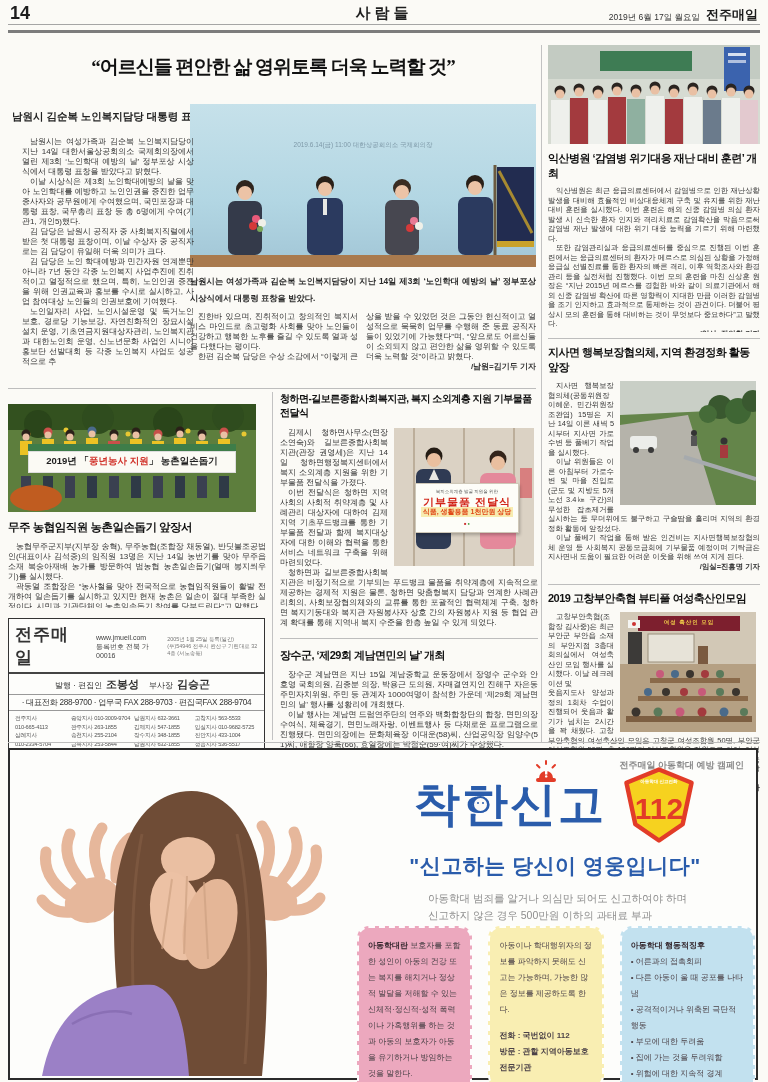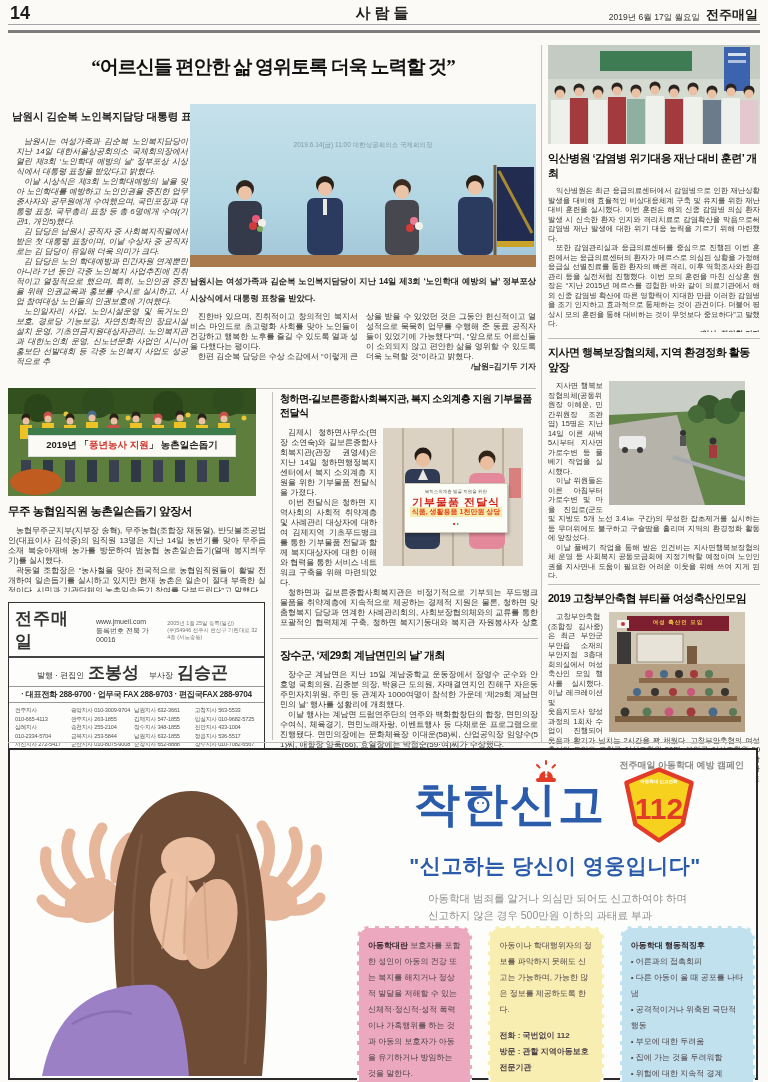--- a/index.html
+++ b/index.html
@@ -17,35 +17,35 @@
   .headline{font-family:"Liberation Serif",serif;font-weight:700;font-size:19px;letter-spacing:-1px;text-align:center;color:#111;}
   .subhead{font-size:10.5px;font-weight:bold;color:#222;}
   .atitle{font-size:11px;font-weight:bold;color:#111;letter-spacing:-0.5px;}
   .atitle.long{font-size:10px;}
   .bt{font-size:8px;line-height:10px;text-align:justify;word-break:break-all;color:#333;overflow:hidden;}
   .bt p{margin:0;text-indent:8px;}
   .bt-sm{font-size:7.4px;line-height:9.5px;}
   .caption{font-size:8.3px;line-height:17px;font-weight:bold;color:#2a2a2a;text-align:justify;word-break:break-all;}
   .rep{display:block;text-align:right;font-weight:bold;text-indent:0;}
   .photo{position:relative;overflow:hidden;background:#ccc;}
-  .floatR{float:right;margin:0 15px 3px 6px;}
+  .floatR{float:right;margin:0 4px 3px 6px;}
   
   .award{background:linear-gradient(180deg,#c6e1ea 0%,#b2d6e3 60%,#a2c6d6 100%);}
   .ap-title{position:absolute;top:5px;left:0;right:0;text-align:center;font-size:23px;font-weight:bold;color:#e4611c;letter-spacing:1px;white-space:nowrap;}
   .ap-sub{position:absolute;top:37px;left:0;right:0;text-align:center;font-size:6.5px;color:#7e99a8;}
   
   .jb{border:1.5px solid #333;background:#fdfdfb;font-size:7px;color:#333;}
   .jb-row1{display:flex;align-items:center;padding:4px 6px 3px;border-bottom:2px solid #444;}
   .jb-logo{font-size:17px;font-weight:bold;letter-spacing:1px;}
   .jb-mid{margin-left:10px;line-height:9px;color:#444;}
   .jb-right{margin-left:auto;font-size:5.4px;line-height:7px;color:#777;text-align:left;width:92px;}
   .jb-row2{text-align:center;padding:3px 0 2px;}
   .jb-lbl{font-size:8px;color:#333;}
-  .jb-name{font-size:17px;font-weight:bold;margin:0 8px 0 2px;}
-  .jb-phones{text-align:center;font-size:8.2px;font-weight:bold;border-top:1px solid #999;padding:2px 0;letter-spacing:-0.3px;}
+  .jb-name{font-size:11px;font-weight:bold;margin:0 8px 0 2px;}
+  .jb-phones{text-align:center;font-size:8.2px;font-weight:normal;border-top:1px solid #999;padding:2px 0;letter-spacing:-0.3px;}
   .jb-grid{display:grid;grid-template-columns:1.15fr 1.3fr 1.25fr 1.3fr;border-top:1px solid #999;padding:3px 6px;font-size:5.7px;line-height:8.6px;color:#555;letter-spacing:-0.2px;}
   .jb-foot{border-top:1px solid #999;font-size:5.9px;color:#555;padding:2px 6px;letter-spacing:-0.2px;}
   
   .adbox{border:2px solid #2b2b2b;background:#fdfdfb;}
   .campaign{font-size:9px;font-weight:bold;color:#8a8a8a;text-align:center;}
   .bigblue{font-size:46px;font-weight:bold;color:#2a5cab;letter-spacing:2px;white-space:nowrap;}
   .slogan{font-size:21px;font-weight:bold;color:#2a5cab;text-align:center;letter-spacing:0.5px;}
   .notice{font-size:10.5px;line-height:17px;color:#8d8d8d;}
   .infobox{border:2px dashed rgba(255,255,255,0.95);border-radius:12px;padding:10px 9px;font-size:8px;line-height:16px;color:#4c4248;word-break:break-all;}
   .infobox b{color:#33262c;}
@@ -117,21 +117,21 @@
         <g>
             <circle cx="285" cy="21" r="9" fill="#2a2018"></circle>
             <circle cx="285" cy="25" r="7" fill="#ecc3a6"></circle>
             <rect x="268" y="34" width="35" height="58" rx="7" fill="#2b3a5f"></rect>
           </g>
       </svg>
     </div>
 
     <div class="abs caption" style="left:182px;top:233px;width:346px;">남원시는 여성가족과 김순복 노인복지담당이 지난 14일 제3회 ‘노인학대 예방의 날’ 정부포상 시상식에서 대통령 표창을 받았다.</div>
 
-    <div class="abs bt" style="left:8px;top:97px;width:172px;height:245px;font-style:italic;">
+    <div class="abs bt" style="left:14px;top:97px;width:172px;height:245px;">
       <p>남원시는 여성가족과 김순복 노인복지담당이 지난 14일 대한서울상공회의소 국제회의장에서 열린 제3회 ‘노인학대 예방의 날’ 정부포상 시상식에서 대통령 표창을 받았다고 밝혔다.</p>
       <p>이날 시상식은 제3회 노인학대예방의 날을 맞아 노인학대를 예방하고 노인인권을 증진한 업무 종사자와 공무원에게 수여했으며, 국민포장과 대통령 표창, 국무총리 표창 등 총 6명에게 수여(기관1, 개인5)했다.</p>
       <p>김 담당은 남원시 공직자 중 사회복지직렬에서 받은 첫 대통령 표창이며, 이날 수상자 중 공직자로는 김 담당이 유일해 더욱 의미가 크다.</p>
       <p>김 담당은 노인 학대예방과 민간자원 연계뿐만 아니라 7년 동안 각종 노인복지 사업추진에 진취적이고 열정적으로 했으며, 특히, 노인인권 증진을 위해 인권교육과 홍보를 수시로 실시하고, 사업 참여대상 노인들의 인권보호에 기여했다.</p>
       <p>노인일자리 사업, 노인시설운영 및 독거노인 보호, 경로당 기능보강, 자연친화적인 장묘시설설치 운영, 기초연금지원대상자관리, 노인복지관과 대한노인회 운영, 신노년문화 사업인 시니어홍보단 선발대회 등 각종 노인복지 사업도 성공적으로 추</p>
     </div>
     <div class="abs bt" style="left:182px;top:272px;width:168px;height:72px;">
       <p>진한바 있으며, 진취적이고 창의적인 복지서비스 마인드로 초고령화 사회를 맞아 노인들이 건강하고 행복한 노후를 즐길 수 있도록 열과 성을 다했다는 평이다.</p>
       <p>한편 김순복 담당은 수상 소감에서 “이렇게 큰</p>
     </div>
@@ -237,21 +237,21 @@
             <circle cx="16" cy="69" r="3" fill="#3a3a3a"></circle>
             <circle cx="31" cy="69" r="3" fill="#3a3a3a"></circle>
           <circle cx="74" cy="52" r="3" fill="#333"></circle>
             <rect x="71" y="55" width="6" height="10" fill="#555"></rect>
           <circle cx="104" cy="60" r="3.5" fill="#333"></circle>
             <rect x="100" y="64" width="8" height="13" fill="#a33a3e"></rect>
         </svg>
       </div>
       <p>지사면 행복보장협의체(공동위원장 이혜운, 민간위원장 조완엽) 15명은 지난 14일 이른 새벽 5시부터 지사면 가로수변 등 풀베기 작업을 실시했다.</p>
       <p>이날 위원들은 이른 아침부터 가로수변 및 마을 진입로(군도 및 지방도 5개 노선 3.4㎞ 구간)의 무성한 잡초제거를 실시하는 등 무더위에도 불구하고 구슬땀을 흘리며 지역의 환경정화 활동에 앞장섰다.</p>
-      <p>이날 풀베기 작업을 통해 받은 인건비는 지사면행복보장협의체 운영 등 사회복지 공동모금회에 지정기탁할 예정이며 노인인권을 지사면내 도움이 필요한 어려운 이웃을 위해 쓰여 지게 된다.</p>
+      <p>이날 풀베기 작업을 통해 받은 인건비는 지사면행복보장협의체 운영 등 사회복지 공동모금회에 기부물품 예정이며 기탁금은 지사면내 도움이 필요한 어려운 이웃을 위해 쓰여 지게 된다.</p>
       <span class="rep">/임실=진흥명 기자</span>
     </div>
 
     <div class="hrule" style="margin:6px 0 6px;"></div>
     <div class="atitle">2019 고창부안축협 뷰티풀 여성축산인모임</div>
     <div class="bt bt-sm" style="margin-top:6px;height:180px;">
       <div class="photo floatR" style="width:136px;height:120px;">
         <svg width="136" height="120" viewBox="0 0 136 120">
           <rect width="136" height="120" fill="#d2c8b6"></rect>
           <rect x="18" y="4" width="102" height="15" fill="#7d1f2e"></rect>
@@ -293,21 +293,21 @@
             </g>
         </svg>
         <div class="gc-banner">여성 축산인 모임</div>
       </div>
       <p>고창부안축협(조합장 김사중)은 최근 부안군 부안읍 소재의 부안지점 3층대회의실에서 여성축산인 모임 행사를 실시했다. 이날 레크레이션 및</p>
       <p style="text-indent:0;">웃음지도사 양성과정의 1회차 수업이 진행되어 웃음과 활기가 넘치는 2시간을 꽉 채웠다. 고창부안축협의 여성축산인 모임은 고창군 여성조합원 50명, 부안군 여성조합원 50명, 총 100명의 여성조합원을 정원으로 하여, 여성축산인의 역할이 증대되고 있는 현재의 시대흐름을 따라 여성축산인의 비중과 위상을 더욱더 높여, 새로운 축산환경을 이끌어 갈 여성축산지도자 양성을 목적으로 한다.</p>
       <span class="rep">/고창=김평식 기자</span>
     </div>
   </aside>
 
-  <section class="abs" style="left:8px;top:388px;width:258px;">
+  <section class="abs" style="left:8px;top:404px;width:258px;">
     <div class="photo" style="width:248px;height:108px;">
       <svg width="248" height="108" viewBox="0 0 248 108">
         <rect width="248" height="108" fill="#5d7e3d"></rect>
         <rect x="0" y="0" width="248" height="26" fill="#33511f"></rect>
         <circle cx="30" cy="20" r="14" fill="#2a451a"></circle>
           <circle cx="90" cy="14" r="16" fill="#2f4c1e"></circle>
           <circle cx="160" cy="18" r="15" fill="#2a451a"></circle>
           <circle cx="220" cy="12" r="16" fill="#2f4c1e"></circle>
         <g fill="#e8c832">
             <circle cx="20" cy="30" r="2.5"></circle>

